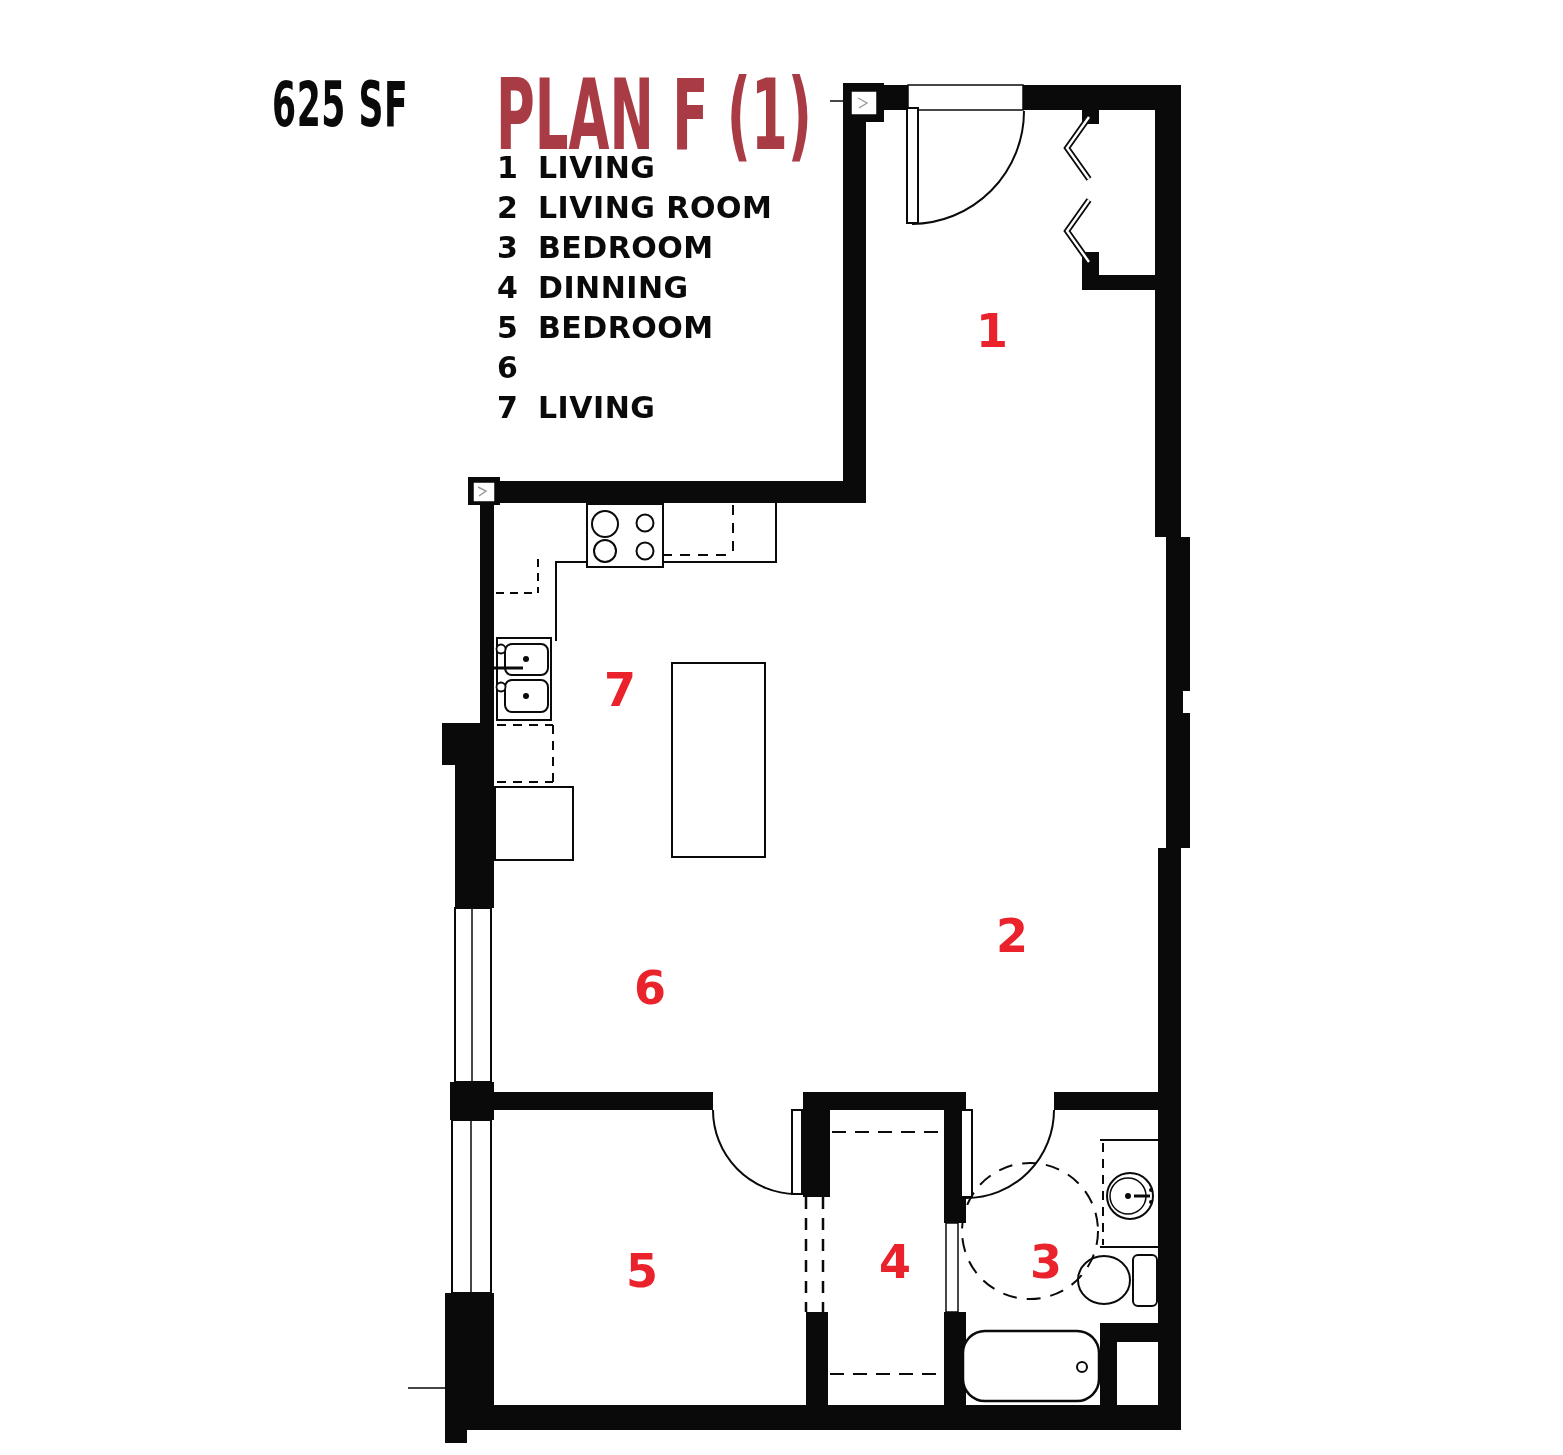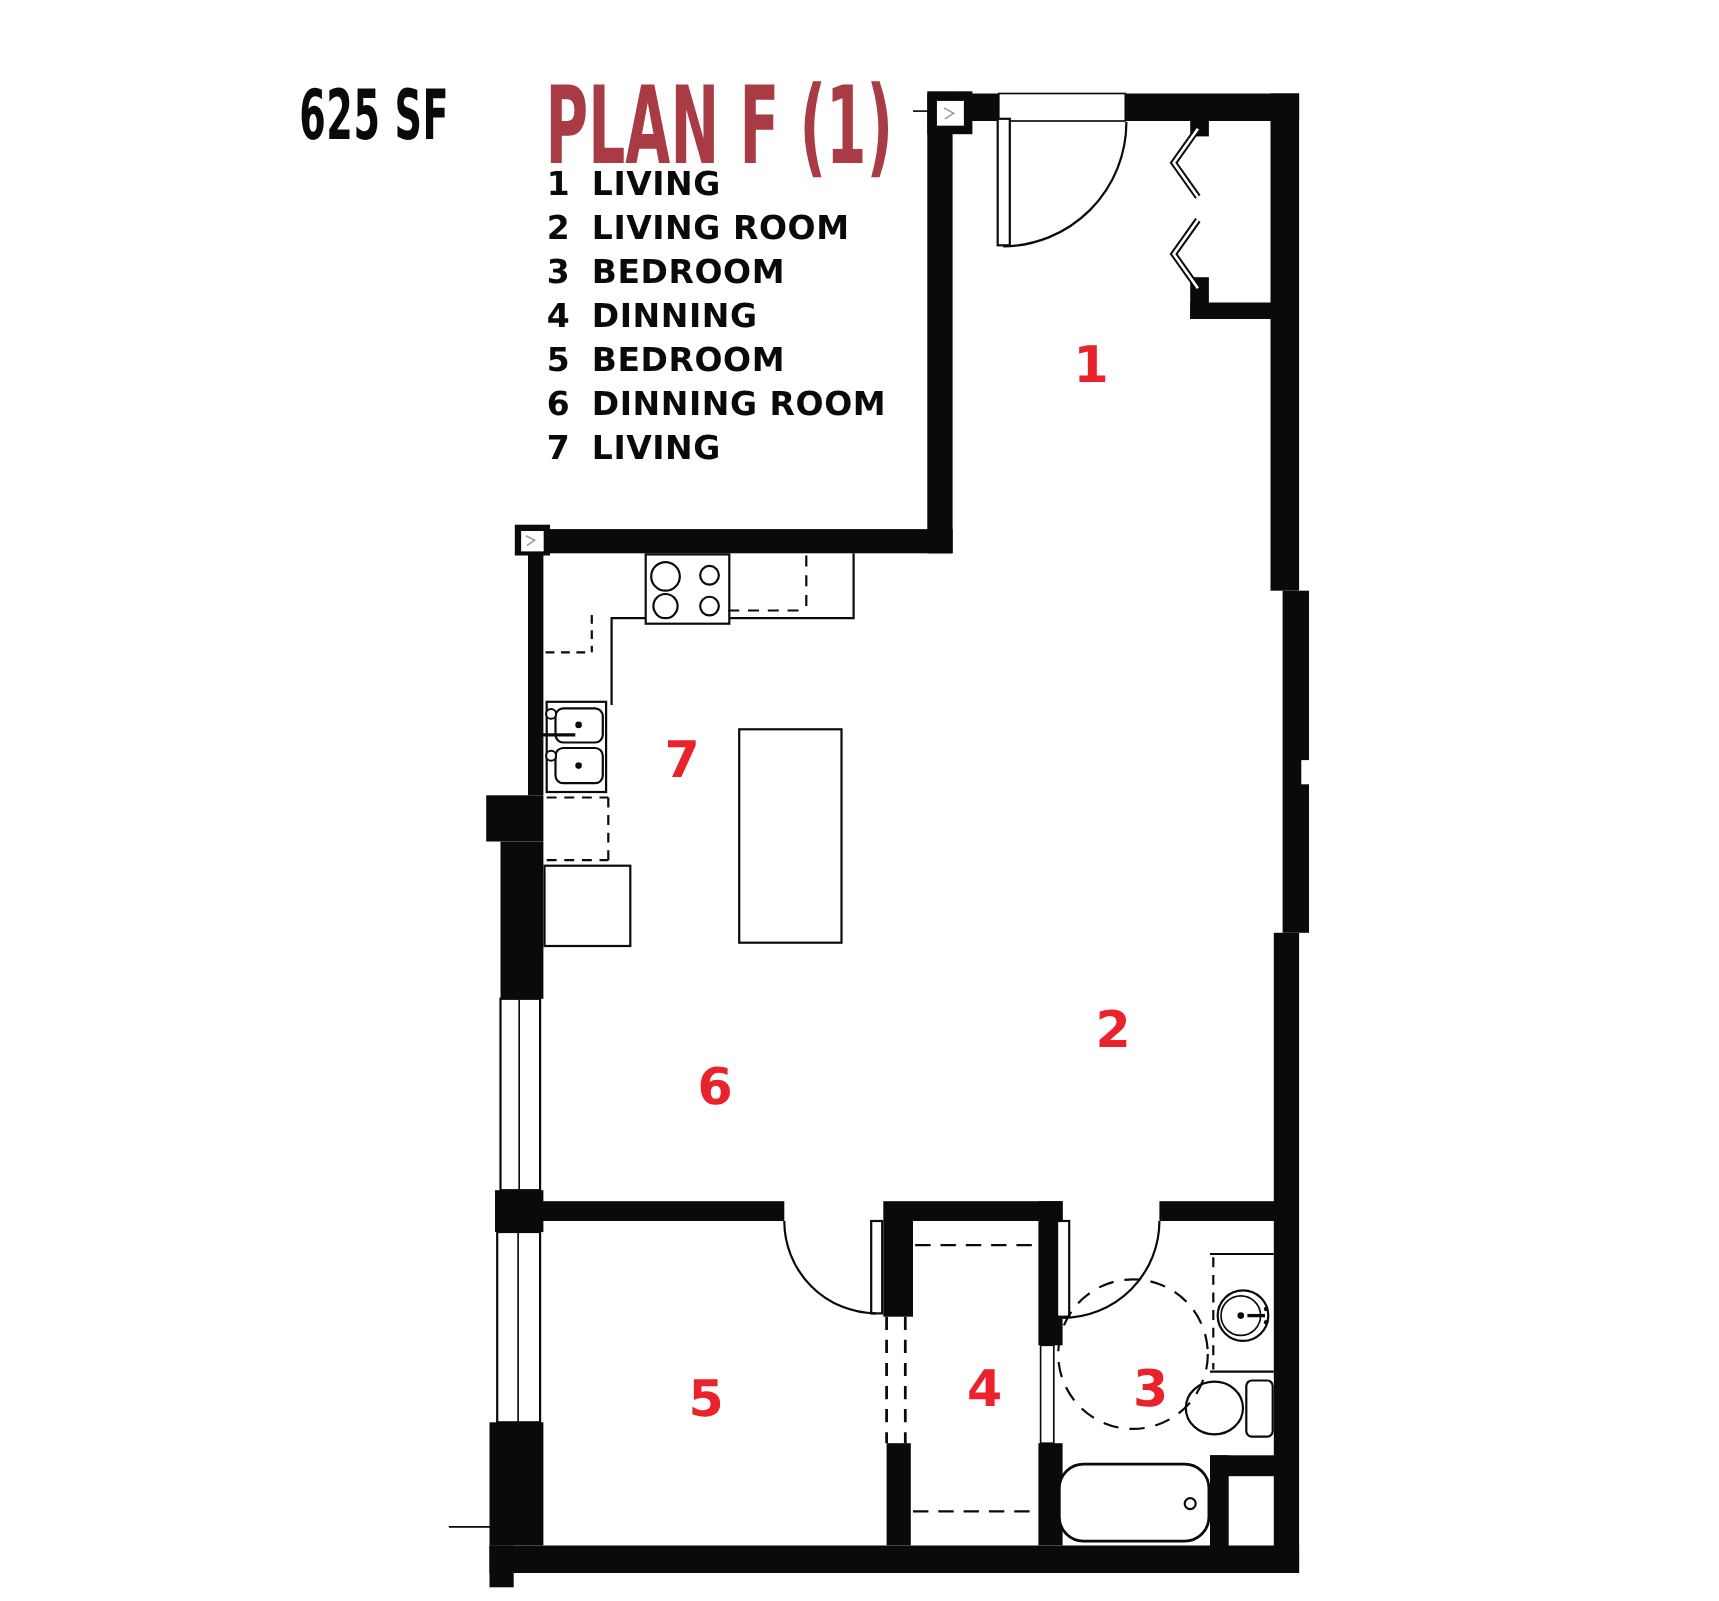--- a/index.html
+++ b/index.html
@@ -71,21 +71,20 @@
     <div class="legend-row">
         <span class="legend-num">4</span>
         <span>DINNING</span>
       </div>
     <div class="legend-row">
         <span class="legend-num">5</span>
         <span>BEDROOM</span>
       </div>
     <div class="legend-row">
         <span class="legend-num">6</span>
-        <span>DINNING ROOM</span>
       </div>
     <div class="legend-row">
         <span class="legend-num">7</span>
         <span>LIVING</span>
       </div>
   </div>
 
   <svg class="plan-svg" width="1563" height="1455" viewBox="0 0 1563 1455">
 
     <g fill="#0a0a0a" stroke="none">

